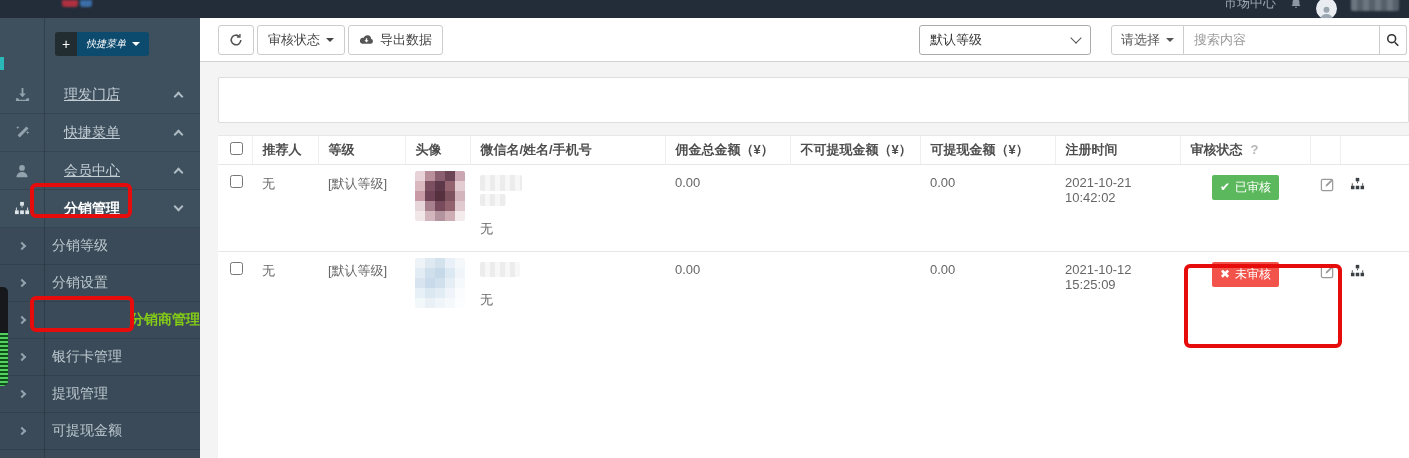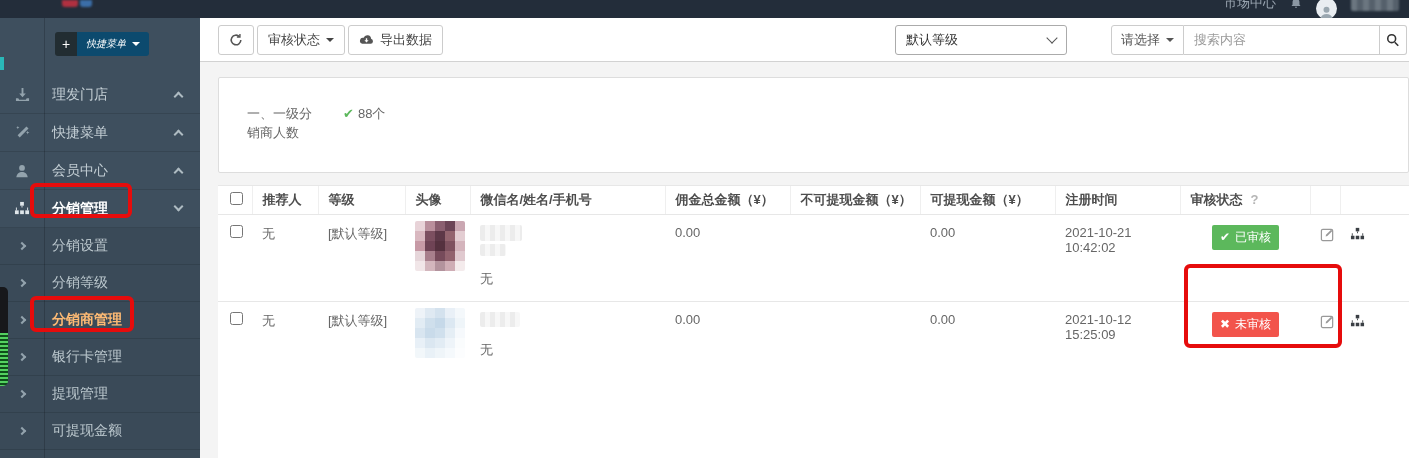--- a/index.html
+++ b/index.html
@@ -26,44 +26,44 @@
 
   
   .sidebar { position:relative; width:200px; background:#3e4f5e; flex:0 0 200px; overflow:hidden; }
   .sidebar::before { content:""; position:absolute; left:44px; top:0; bottom:0; width:1px; background:rgba(0,0,0,.18); }
   .quick-row { display:flex; margin:14px 0 0 55px; height:24px; }
   .plus-btn { width:22px; height:24px; background:#222d32; color:#fff; border:none; border-radius:3px 0 0 3px; font-size:14px; line-height:1; cursor:pointer; }
   .quick-btn { height:24px; background:#0c4a6e; color:#fff; border:none; border-radius:0 3px 3px 0; padding:0 9px; font-size:10px; display:flex; align-items:center; gap:6px; cursor:pointer;font-style:italic; }
   .nav { margin-top:20px; }
   .nav-item { position:relative; height:38px; display:flex; align-items:center; color:#c3ced4; cursor:pointer; border-bottom:1px solid rgba(0,0,0,.12); }
   .nav-item .nicon { width:44px; display:flex; justify-content:center; color:#93a3ad; }
-  .nav-item .nlabel { flex:1; padding-left:8px; font-size:14px; }
+  .nav-item .nlabel { flex:1; padding-left:20px; font-size:14px;text-decoration:underline; }
   .nav-item .nchev { margin-right:18px; color:#aebbc2; }
   .nav-item.active { color:#fff;align-items:center; }
   .nav-item.active .nlabel { font-weight:bold; }
   .nav-item.active .nicon { color:#dfe6ea; }
   .sub-item { height:37px; display:flex; align-items:center; color:#bcc8ce; background:#3a4a58; cursor:pointer; border-bottom:1px solid rgba(0,0,0,.12); }
   .sub-item .schev { width:44px; display:flex; justify-content:center; color:#93a3ad; }
   .sub-item .slabel { padding-left:8px; font-size:14px; }
-  .sub-item.active { color:#fdba74; }
+  .sub-item.active { color:#84cc16;justify-content:space-between; }
   .sub-item.active .slabel { font-weight:bold; }
 
   .chev { display:inline-block; width:7px; height:7px; border-right:2px solid currentColor; border-bottom:2px solid currentColor; }
   .chev-up { transform:rotate(-135deg); position:relative; top:2px; }
   .chev-down { transform:rotate(45deg); position:relative; top:-2px; }
   .chev-right { width:6px; height:6px; transform:rotate(-45deg); }
   .caret { display:inline-block; width:0; height:0; border-left:4px solid transparent; border-right:4px solid transparent; border-top:4px solid currentColor; }
 
   
   .main { flex:1; display:flex; flex-direction:column; min-width:0; }
   .toolbar { height:44px; background:#fff; border-bottom:1px solid #d2d2d2; display:flex; align-items:center; padding:0 2px 0 18px; }
   .btn { height:30px; background:#fff; border:1px solid #ccc; border-radius:3px; color:#444; font-size:13px; padding:0 10px; display:inline-flex; align-items:center; gap:6px; cursor:pointer; margin-right:3px; }
   .btn svg { display:block; }
   .toolbar-right { margin-left:auto; display:flex; align-items:center; }
-  .select { width:172px; height:30px; border:1px solid #ababab; border-radius:3px; background:#fff; display:flex; align-items:center; padding:0 10px; color:#333; cursor:pointer; margin-right:44px; }
+  .select { width:172px; height:30px; border:1px solid #ababab; border-radius:3px; background:#fff; display:flex; align-items:center; padding:0 10px; color:#333; cursor:pointer; margin-right:20px; }
   .select .sel-label { flex:1; }
   .sel-chev { width:8px; height:8px; border-right:1.5px solid #555; border-bottom:1.5px solid #555; transform:rotate(45deg); position:relative; top:-2px; }
   .search-group { display:flex; align-items:center; }
   .sg-btn { height:30px; border:1px solid #ccc; border-radius:3px 0 0 3px; background:#fff; color:#555; font-size:13px; padding:0 9px; display:inline-flex; align-items:center; gap:6px; cursor:pointer; }
   .sg-input { height:30px; width:196px; border:1px solid #ccc; border-left:none; padding:0 10px; font-size:13px; color:#333; outline:none; font-family:inherit; }
   .sg-input::placeholder { color:#999; }
   .sg-search { height:30px; width:27px; border:1px solid #ccc; border-left:none; border-radius:0 3px 3px 0; background:#fff; display:inline-flex; align-items:center; justify-content:center; color:#333; cursor:pointer; }
 
   .content { flex:1; background:#f4f4f4; display:flex; flex-direction:column; overflow:hidden; }
 
@@ -193,27 +193,27 @@
               </svg>
           </span>
           <span class="nlabel">分销管理</span>
           <i class="chev chev-down nchev"></i>
         </div>
 
         <div class="sub-item">
           <span class="schev">
               <i class="chev chev-right"></i>
             </span>
+          <span class="slabel">分销等级</span>
+        </div>
+        <div class="sub-item">
+          <span class="schev">
+              <i class="chev chev-right"></i>
+            </span>
           <span class="slabel">分销设置</span>
-        </div>
-        <div class="sub-item">
-          <span class="schev">
-              <i class="chev chev-right"></i>
-            </span>
-          <span class="slabel">分销等级</span>
         </div>
         <div class="sub-item active">
           <span class="schev">
               <i class="chev chev-right"></i>
             </span>
           <span class="slabel">分销商管理</span>
         </div>
         <div class="sub-item">
           <span class="schev">
               <i class="chev chev-right"></i>
@@ -275,26 +275,20 @@
                 </svg>
             </button>
           </div>
         </div>
       </div>
 
       <div class="content">
 
         <section class="panel">
           <div class="panel-body">
-            <div class="ov-row">
-              <div class="ov-label">一、一级分销商人数</div>
-              <div class="ov-value">
-                <span class="check-green">✔</span><span>88个</span>
-              </div>
-            </div>
           </div>
         </section>
 
         <section class="tablewrap">
           <table>
             <colgroup>
               <col style="width:34px">
                 <col style="width:66px">
                 <col style="width:87px">
                 <col style="width:65px">

